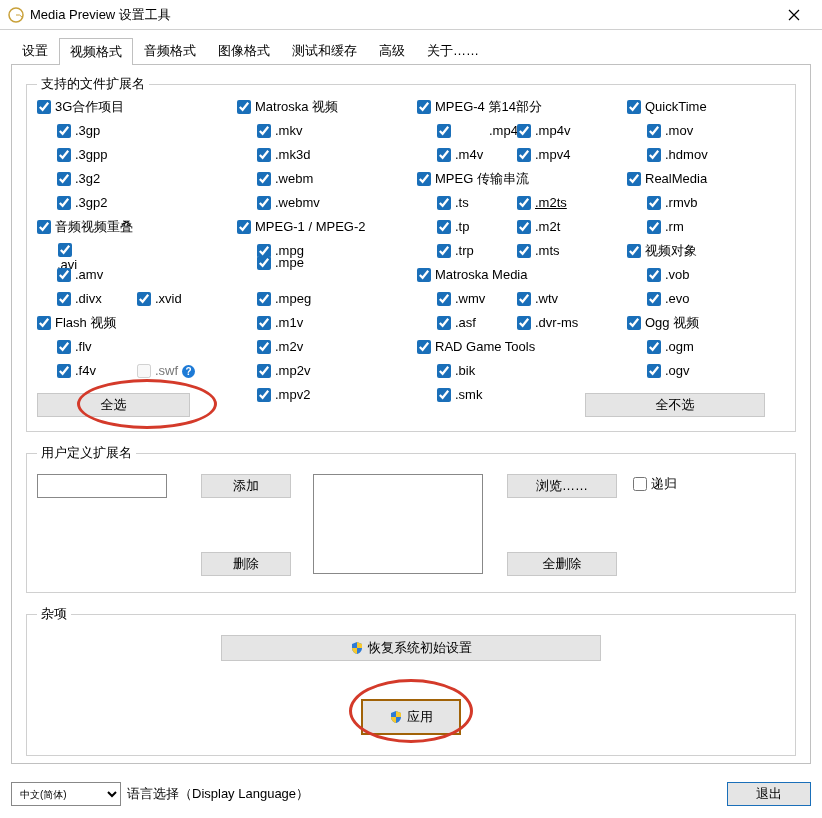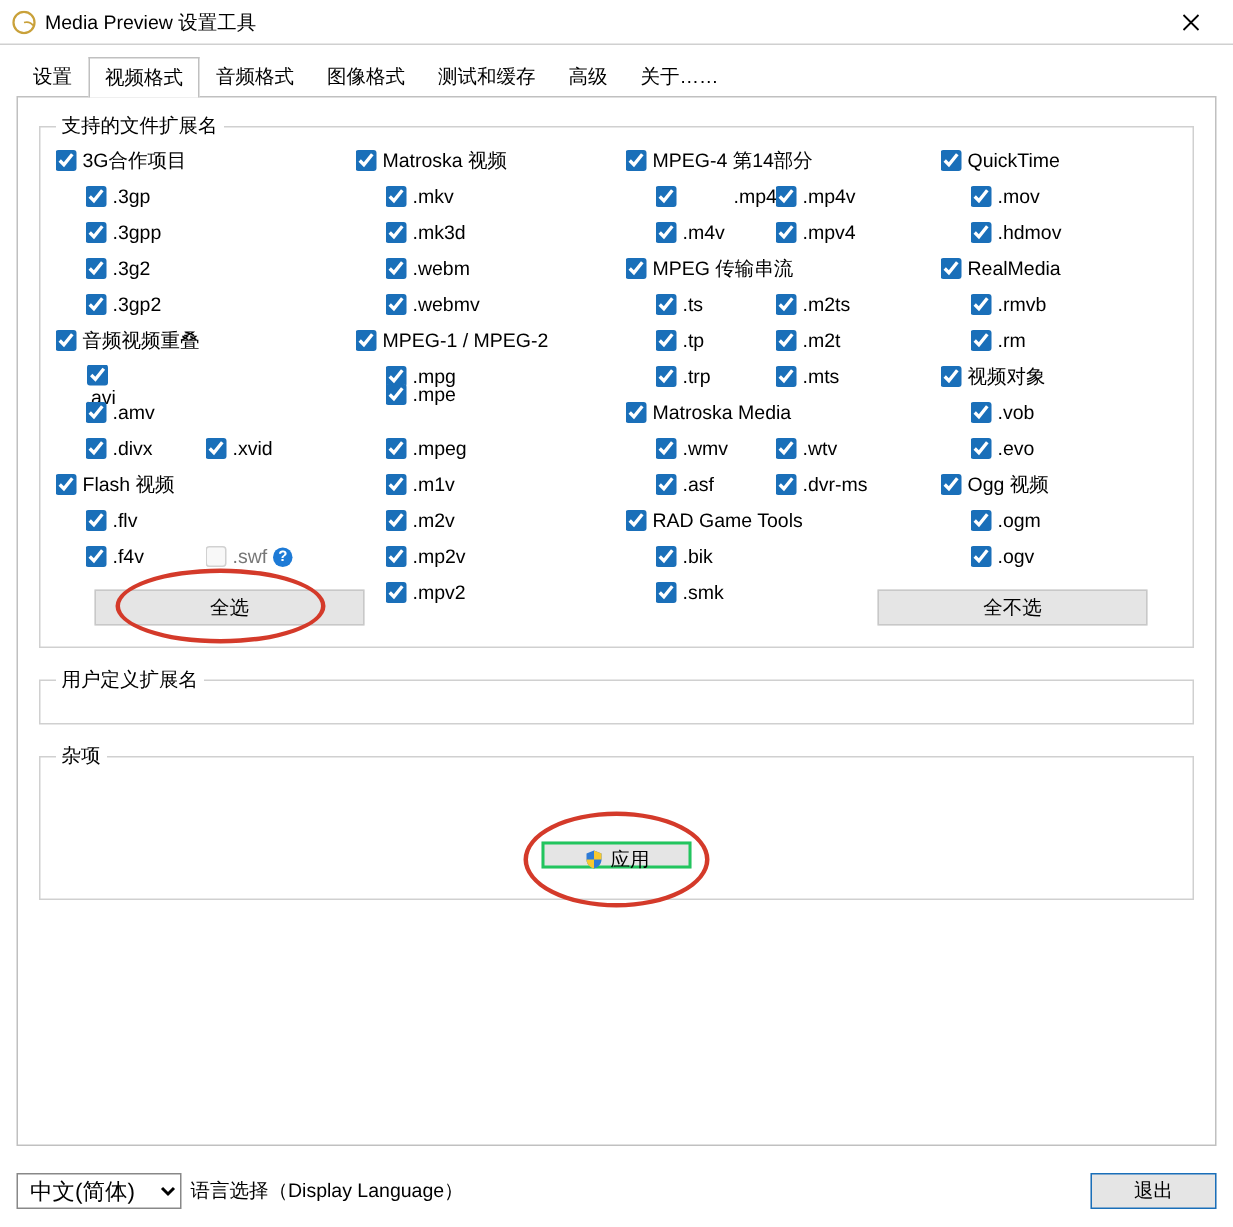--- a/index.html
+++ b/index.html
@@ -120,35 +120,35 @@
     width: 170px; height: 100px;
     border: 1px solid #888;
     background: #fff;
   }
   
   .shield {
     display: inline-flex; align-items: center; gap: 4px;
   }
   .shield svg { width: 14px; height: 14px; }
   .apply-btn {
-    width: 100px; height: 18px;
-    border: 2px solid #22c55e;
+    width: 100px; height: 36px;
+    border: 2px solid #a16207;
     background: #e5e5e5;
     font-family: inherit; font-size: 13px; cursor: pointer;
   }
   
   .footer {
     position: absolute;
     left: 11px; right: 11px; bottom: 10px;
     height: 28px;
     display: flex; align-items: center;
   }
   .lang-select {
     height: 24px; width: 110px;
-    border: 1px solid #888; font-family: inherit; font-size: 15px;
+    border: 1px solid #888; font-family: inherit; font-size: 10px;
     padding: 0 4px;
     background: #fff;
   }
   .lang-label { margin-left: 6px; font-size: 13px; }
   .exit-btn {
     margin-left: auto;
     width: 84px; height: 24px;
     border: 1px solid #1a6fb9;
     background: #e5e5e5;
     font-family: inherit; font-size: 13px; cursor: pointer;
@@ -183,21 +183,21 @@
       <div class="tab">高级</div>
       <div class="tab">关于……</div>
     </div>
 
   <div class="tab-page">
 
     <fieldset class="group">
       <legend>支持的文件扩展名</legend>
       <div class="ext-area" id="ext-area">
 
-        <button class="wide-btn" style="position:absolute;left:0;top:294px;width:180px;margin-left:26px;">全选</button>
+        <button class="wide-btn" style="position:absolute;left:0;top:294px;width:153px;">全选</button>
         <button class="wide-btn" style="position:absolute;left:548px;top:294px;width:180px;">全不选</button>
         <div class="ellipse" style="left:40px;top:280px;width:140px;height:50px;"></div>
       <label class="cb" style="left: 0px; top: 0px;">
             <input type="checkbox" checked="" style="">
             <span>3G合作项目</span>
           </label>
           <label class="cb" style="left: 20px; top: 24px;">
             <input type="checkbox" checked="" style="">
             <span>.3gp</span>
           </label>
@@ -323,21 +323,21 @@
             <span>.mpv4</span>
           </label>
           <label class="cb" style="left: 380px; top: 72px;">
             <input type="checkbox" checked="" style="">
             <span>MPEG 传输串流</span>
           </label>
           <label class="cb" style="left: 400px; top: 96px;">
             <input type="checkbox" checked="" style="">
             <span>.ts</span>
           </label>
-          <label class="cb" style="left: 480px; top: 96px;">
+          <label class="cb" style="left: 480px; top: 96px; text-decoration: underline;">
             <input type="checkbox" checked="" style="">
             <span>.m2ts</span>
           </label>
           <label class="cb" style="left: 400px; top: 120px;">
             <input type="checkbox" checked="" style="">
             <span>.tp</span>
           </label>
           <label class="cb" style="left: 480px; top: 120px;">
             <input type="checkbox" checked="" style="">
             <span>.m2t</span>
@@ -428,24 +428,48 @@
           </label>
           <label class="cb" style="left: 610px; top: 264px;">
             <input type="checkbox" checked="" style="">
             <span>.ogv</span>
           </label>
         </div>
     </fieldset>
 
     <fieldset class="group" style="padding-bottom:14px;">
       <legend>用户定义扩展名</legend>
+      <div style="position:relative;height:110px;">
+        <input class="ud-input" style="position: absolute; left: 0px; top: 6px;">
+        <button class="ud-btn" style="position:absolute;left:164px;top:6px;">添加</button>
+        <button class="ud-btn" style="position:absolute;left:164px;top:84px;">删除</button>
+        <div class="ud-list" style="position:absolute;left:276px;top:6px;"></div>
+        <button class="ud-btn" style="position:absolute;left:470px;top:6px;width:110px;">浏览……</button>
+        <label class="cb" style="left:596px;top:8px;">
+          <input type="checkbox" style="accent-color: rgb(136, 136, 136);">
+          <span>递归</span>
+        </label>
+        <button class="ud-btn" style="position:absolute;left:470px;top:84px;width:110px;">全删除</button>
+      </div>
     </fieldset>
 
     <fieldset class="group" style="padding:10px 10px 20px 10px;">
       <legend>杂项</legend>
+      <div style="display:flex;justify-content:center;margin-top:2px;">
+        <button class="wide-btn" style="width:380px;height:26px;">
+          <span class="shield">
+            <svg viewBox="0 0 14 14">
+              <path d="M7 1 L12 3 V7 C12 10 9.5 12.5 7 13 C4.5 12.5 2 10 2 7 V3 Z" fill="#2e7bd6"></path>
+              <path d="M7 1 L12 3 V7 L7 7 Z" fill="#f7c92f"></path>
+              <path d="M7 7 L7 13 C4.5 12.5 2 10 2 7 Z" fill="#f7c92f"></path>
+            </svg>
+            <span>恢复系统初始设置</span>
+          </span>
+        </button>
+      </div>
       <div style="display:flex;justify-content:center;margin-top:38px;position:relative;">
         <button class="apply-btn">
           <span class="shield">
             <svg viewBox="0 0 14 14">
               <path d="M7 1 L12 3 V7 C12 10 9.5 12.5 7 13 C4.5 12.5 2 10 2 7 V3 Z" fill="#2e7bd6"></path>
               <path d="M7 1 L12 3 V7 L7 7 Z" fill="#f7c92f"></path>
               <path d="M7 7 L7 13 C4.5 12.5 2 10 2 7 Z" fill="#f7c92f"></path>
             </svg>
             <span>应用</span>
           </span>

